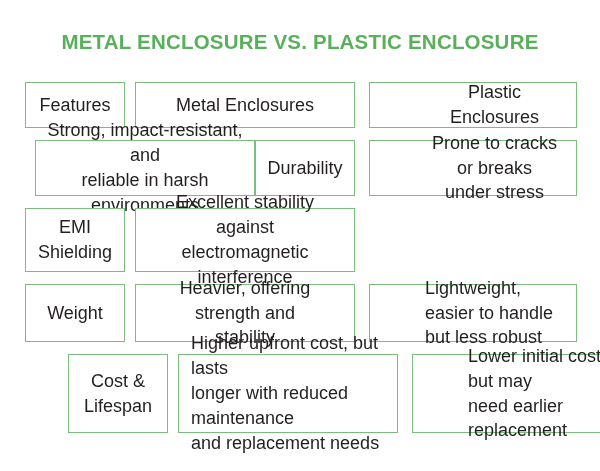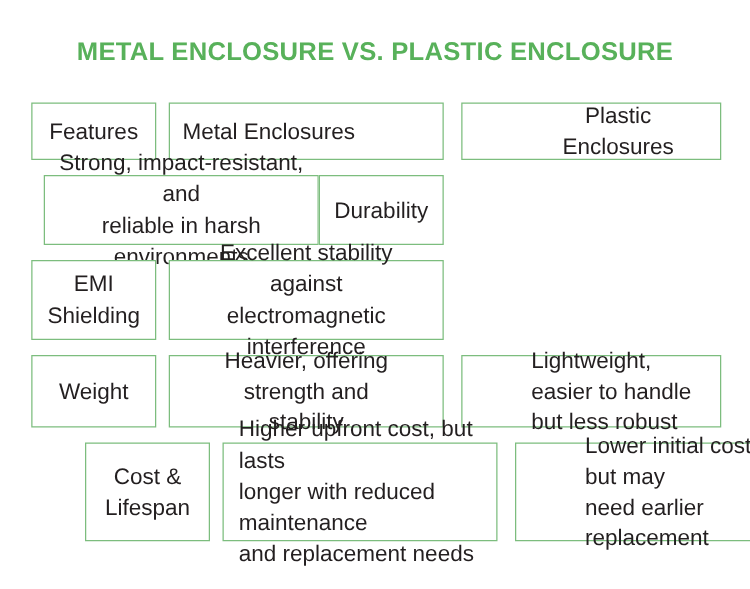--- a/index.html
+++ b/index.html
@@ -71,21 +71,21 @@
     justify-content: center;
   }
   .col-feature .txt { text-align: center; }
 
   .col-metal {
     width: 220px;
     flex: 0 0 220px;
     margin-left: 10px;
     justify-content: center;
   }
-  .col-metal .txt { text-align: left; }
+  .col-metal .txt { text-align: center; }
 
   .col-plastic {
     width: 208px;
     flex: 0 0 208px;
     margin-left: 14px;
     justify-content: flex-start;
     padding-left: 43px;
   }
   .col-plastic .txt { text-align: center; }
 
@@ -121,20 +121,24 @@
     </div>
 
     <div class="row r1">
       <div class="cell col-metal align-center">
         <span class="txt">Strong, impact-resistant, and
 reliable in harsh environments</span>
       </div>
       <div class="cell col-feature">
         <span class="txt">Durability</span>
       </div>
+      <div class="cell col-plastic align-center">
+        <span class="txt">Prone to cracks or breaks
+under stress</span>
+      </div>
     </div>
 
     <div class="row r2">
       <div class="cell col-feature">
         <span class="txt">EMI
 Shielding</span>
       </div>
       <div class="cell col-metal align-center">
         <span class="txt">Excellent stability against
 electromagnetic interference</span>

